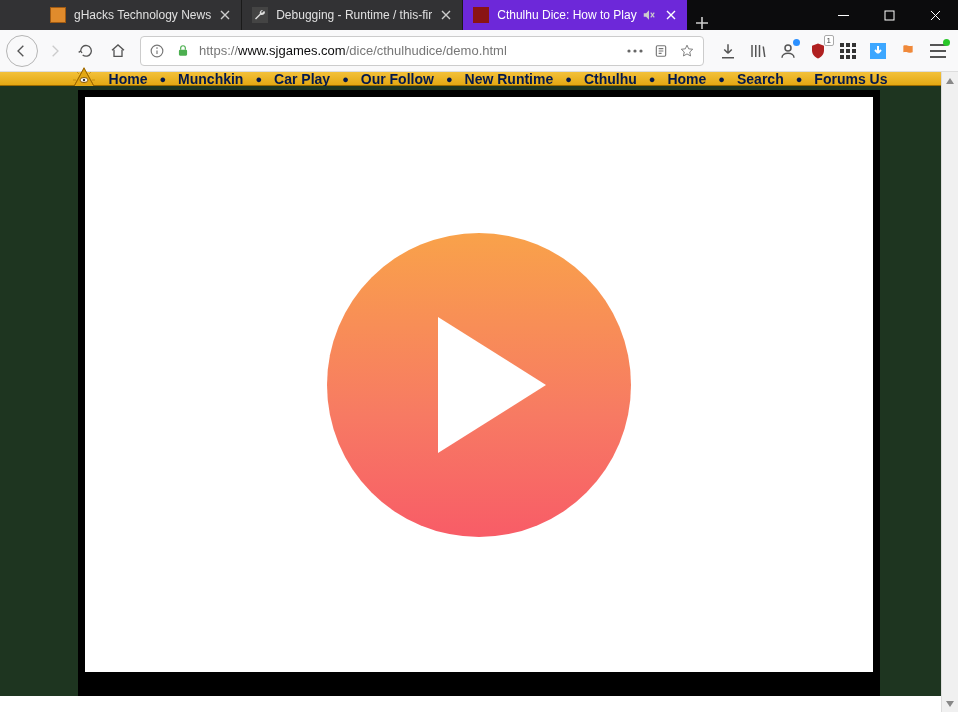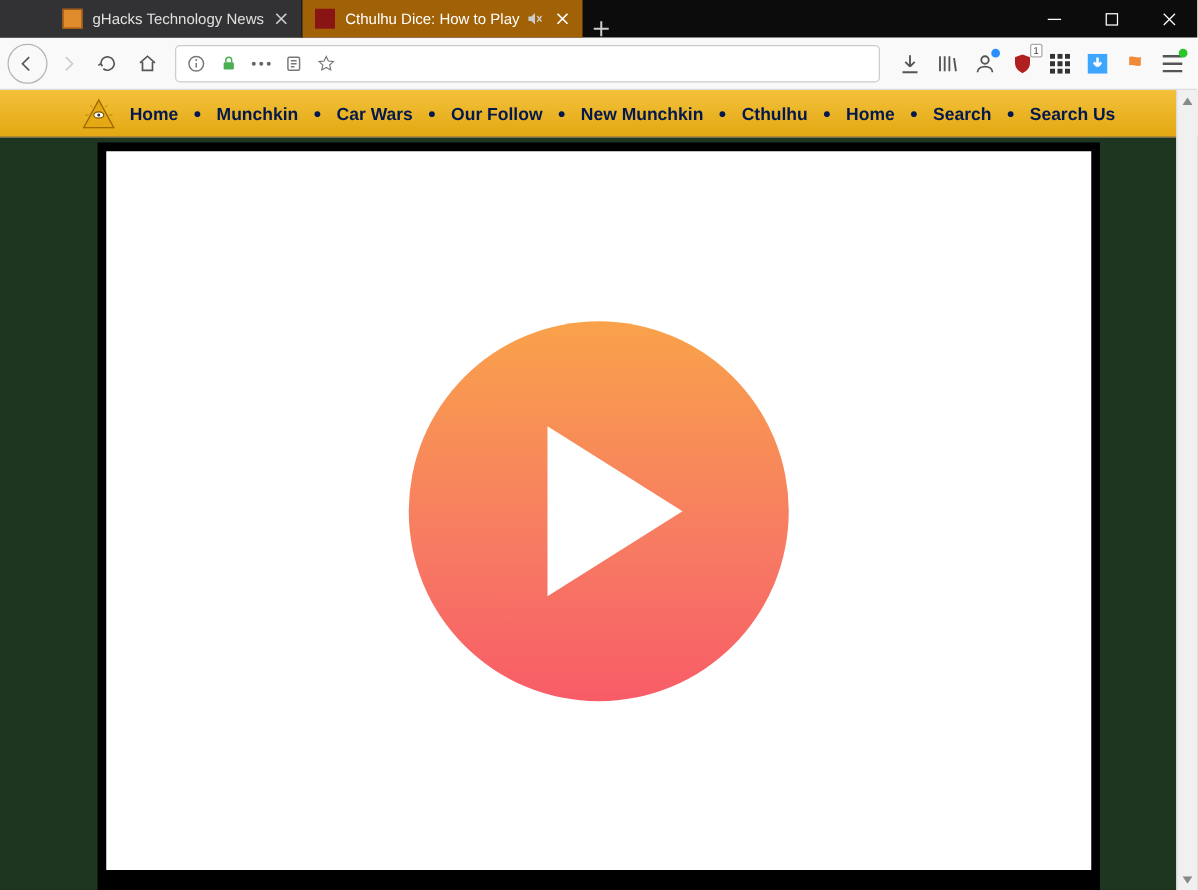--- a/index.html
+++ b/index.html
@@ -2,21 +2,21 @@
 <html><head>
 <meta charset="utf-8">
 <style>
   * { box-sizing: border-box; margin: 0; padding: 0; }
   html, body { width: 958px; height: 712px; font-family: "Segoe UI", Arial, sans-serif; overflow: hidden; background:#fff; }
   
   .titlebar { height: 30px; background: #0c0c0d; display: flex; align-items: flex-end; position: relative; }
   .titlebar .left-edge { width: 40px; background: #323234; height:100%; }
   .tab { display:flex; align-items:center; height:100%; padding:0 8px 0 10px; font-size:12px; color:#e0e0e0; position:relative; max-width:230px; min-width:180px; overflow:hidden; }
   .tab.inactive { background:#323234; border-right:1px solid #1a1a1a; }
-  .tab.active { background:#a16207; color:#fff; }
+  .tab.active { background:#6d28d9; color:#fff; }
   .tab .favicon { width:16px; height:16px; margin-right:8px; flex:0 0 16px; display:flex; align-items:center; justify-content:center; }
   .tab .title { white-space:nowrap; overflow:hidden; text-overflow:ellipsis; flex:1 1 auto; }
   .tab .close { width:16px; height:16px; margin-left:6px; display:flex; align-items:center; justify-content:center; color:#ccc; font-size:12px; flex:0 0 16px; }
   .tab .mute { width:16px; height:16px; margin-left:4px; display:flex; align-items:center; justify-content:center; color:#ccc; flex:0 0 16px; }
   .newtab { width:30px; display:flex; align-items:center; justify-content:center; color:#ccc; font-size:16px; }
   .win-controls { position:absolute; right:0; top:0; height:100%; display:flex; }
   .win-btn { width:46px; display:flex; align-items:center; justify-content:center; color:#fff; }
   .fav-orange { background:#e08b2c; border:1px solid #a05a12; }
   .fav-red { background:#8a1414; }
   .fav-wrench { background:#444; color:#fff; font-size:11px; }
@@ -29,21 +29,21 @@
   .urlbar .url { flex:1 1 auto; white-space:nowrap; overflow:hidden; text-overflow:ellipsis; color:#777; }
   .url .host { color:#0c0c0d; }
   .urlbar .endbtn { width:20px; height:20px; display:flex; align-items:center; justify-content:center; color:#666; }
   .toolbar-right { display:flex; align-items:center; gap:2px; margin-left:4px; }
   .tb-btn { width:28px; height:28px; display:flex; align-items:center; justify-content:center; color:#555; position:relative; }
   .tb-badge { position:absolute; top:-2px; right:-2px; background:#fff; border:1px solid #aaa; font-size:8px; line-height:9px; padding:0 2px; border-radius:2px; color:#444; }
   .tb-badge.green-dot { width:7px; height:7px; border-radius:50%; background:#29c729; border:none; padding:0; top:2px; right:2px; }
   .tb-badge.blue-dot { width:7px; height:7px; border-radius:50%; background:#2b90ff; border:none; padding:0; top:2px; right:2px; }
   
   .content { position:relative; height:640px; background:#fff; }
-  .site-menu { height:38px; background:linear-gradient(#f3c13a,#e3a813); border-bottom:1px solid #9b6a00; display:flex; align-items:center; justify-content:center; gap:12px; font-size:14px; font-weight:bold; color:#03184d; }
+  .site-menu { height:14px; background:linear-gradient(#f3c13a,#e3a813); border-bottom:1px solid #9b6a00; display:flex; align-items:center; justify-content:center; gap:12px; font-size:14px; font-weight:bold; color:#03184d; }
   .site-menu .pyramid { width:26px; height:26px; }
   .site-menu .bullet { color:#03184d; font-size:11px; }
   .site-menu a { color:#03184d; text-decoration:none; cursor:pointer; }
   .dark-bg { background:#1e3520; height:610px; display:flex; justify-content:center; position:relative; }
   .player-frame { margin-top:4px; width:802px; background:#000; padding:7px 7px 0 7px; }
   .player-inner { background:#fff; width:100%; height:575px; display:flex; align-items:center; justify-content:center; }
   .play-circle { width:304px; height:304px; border-radius:50%; background:linear-gradient(to bottom,#f9a24a 0%,#f77a63 60%,#f85c67 100%); display:flex; align-items:center; justify-content:center; cursor:pointer; }
   .play-triangle { width:0; height:0; border-top:68px solid transparent; border-bottom:68px solid transparent; border-left:108px solid #fff; margin-left:26px; }
   
   .vscroll { position:absolute; right:0; top:72px; width:17px; bottom:0; background:#f0f0f0; border-left:1px solid #dcdcdc; }
@@ -61,20 +61,33 @@
   <div class="tab inactive">
     <span class="favicon fav-orange"></span>
     <span class="title">gHacks Technology News</span>
     <span class="close">
       <svg width="10" height="10" viewBox="0 0 10 10">
           <path d="M1 1 L9 9 M9 1 L1 9" stroke="currentColor" stroke-width="1.4"></path>
         </svg>
     </span>
   </div>
 
+  <div class="tab inactive">
+    <span class="favicon fav-wrench">
+      <svg width="12" height="12" viewBox="0 0 24 24">
+          <path fill="#ddd" d="M22 6a6 6 0 0 1-8.5 5.4L4 21l-2-2 9.6-9.5A6 6 0 0 1 18 2l-4 4 2 2 4-4c.7.6 2 1 2 2z"></path>
+        </svg>
+    </span>
+    <span class="title">Debugging - Runtime / this-fir</span>
+    <span class="close">
+      <svg width="10" height="10" viewBox="0 0 10 10">
+          <path d="M1 1 L9 9 M9 1 L1 9" stroke="currentColor" stroke-width="1.4"></path>
+        </svg>
+    </span>
+  </div>
 
   <div class="tab active" style="min-width:220px">
     <span class="favicon fav-red"></span>
     <span class="title">Cthulhu Dice: How to Play</span>
     <span class="mute">
       <svg width="14" height="14" viewBox="0 0 24 24">
           <path fill="#ccc" d="M3 9v6h4l5 5V4L7 9H3z"></path>
           <path stroke="#ccc" stroke-width="2" d="M15 8l6 8M21 8l-6 8"></path>
         </svg>
     </span>
@@ -139,20 +152,21 @@
           <circle cx="12" cy="7" r="1.4" fill="#777"></circle>
           <path d="M12 11v6" stroke="#777" stroke-width="2"></path>
         </svg>
     </span>
     <span class="endbtn">
       <svg width="14" height="14" viewBox="0 0 24 24">
           <rect x="5" y="10" width="14" height="10" rx="2" fill="#4caf50"></rect>
           <path d="M8 10V7a4 4 0 0 1 8 0v3" fill="none" stroke="#4caf50" stroke-width="2"></path>
         </svg>
     </span>
+    <span class="url"><span>https://</span><span class="host">www.sjgames.com</span><span>/dice/cthulhudice/demo.html</span></span>
     <span class="endbtn">
       <svg width="16" height="4" viewBox="0 0 16 4">
           <circle cx="2" cy="2" r="1.6" fill="#666"></circle>
           <circle cx="8" cy="2" r="1.6" fill="#666"></circle>
           <circle cx="14" cy="2" r="1.6" fill="#666"></circle>
         </svg>
     </span>
     <span class="endbtn">
       <svg width="14" height="14" viewBox="0 0 24 24">
           <rect x="4" y="3" width="16" height="18" rx="2" fill="none" stroke="#777" stroke-width="2"></rect>
@@ -233,33 +247,33 @@
         <circle cx="13" cy="14" r="1.2" fill="#333"></circle>
         <g stroke="#b07500" stroke-width="0.6">
             <path d="M13 3l0 -2M8 8l-2 -2M18 8l2 -2M5 14h-3M21 14h3"></path>
           </g>
       </svg>
     </span>
     <a>Home</a>
       <span class="bullet">●</span>
     <a>Munchkin</a>
       <span class="bullet">●</span>
-    <a>Car Wars</a>
+    <a>Car Play</a>
       <span class="bullet">●</span>
     <a>Our Follow</a>
       <span class="bullet">●</span>
-    <a>New Munchkin</a>
+    <a>New Runtime</a>
       <span class="bullet">●</span>
     <a>Cthulhu</a>
       <span class="bullet">●</span>
     <a>Home</a>
       <span class="bullet">●</span>
     <a>Search</a>
       <span class="bullet">●</span>
-    <a>Search Us</a>
+    <a>Forums Us</a>
   </div>
 
   <div class="dark-bg">
     <div class="player-frame">
       <div class="player-inner">
         <div class="play-circle">
           <div class="play-triangle"></div>
         </div>
       </div>
     </div>

